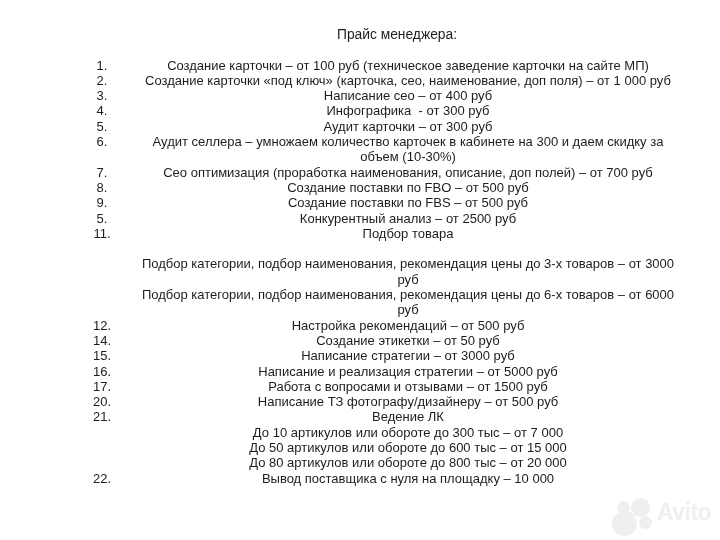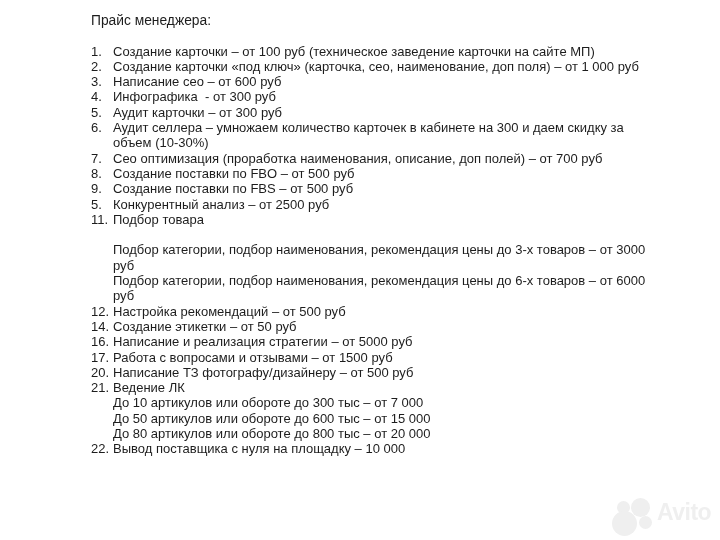--- a/index.html
+++ b/index.html
@@ -7,24 +7,25 @@
   body {
     position: relative;
     background: #ffffff;
     font-family: "Liberation Sans", "DejaVu Sans", sans-serif;
     color: #1d1d1d;
     overflow: hidden;
   }
   .doc {
     position: absolute;
     left: 91px;
-    top: 13px;
+    top: 27px;
     width: 612px;
     font-size: 13px;
     line-height: 15.3px;
+    text-align: center;
   }
   .title {
     font-size: 13.8px;
     margin-bottom: 15.3px;
     white-space: pre-wrap;
   }
   .row { display: flex; align-items: flex-start; }
   .row.gap-top { margin-top: 15.3px; }
   .num {
     flex: 0 0 22px;
@@ -69,21 +70,21 @@
     <div class="row">
         <span class="num">1.</span>
         <span class="txt">Создание карточки – от 100 руб (техническое заведение карточки на сайте МП)</span>
       </div>
     <div class="row">
         <span class="num">2.</span>
         <span class="txt">Создание карточки «под ключ» (карточка, сео, наименование, доп поля) – от 1 000 руб</span>
       </div>
     <div class="row">
         <span class="num">3.</span>
-        <span class="txt">Написание сео – от 600 руб</span>
+        <span class="txt">Написание сео – от 400 руб</span>
       </div>
     <div class="row">
         <span class="num">4.</span>
         <span class="txt">Инфографика  - от 300 руб</span>
       </div>
     <div class="row">
         <span class="num">5.</span>
         <span class="txt">Аудит карточки – от 300 руб</span>
       </div>
     <div class="row">
@@ -123,20 +124,24 @@
       </div>
     <div class="row">
         <span class="num">12.</span>
         <span class="txt">Настройка рекомендаций – от 500 руб</span>
       </div>
     <div class="row">
         <span class="num">14.</span>
         <span class="txt">Создание этикетки – от 50 руб</span>
       </div>
     <div class="row">
+        <span class="num">15.</span>
+        <span class="txt">Написание стратегии – от 3000 руб</span>
+      </div>
+    <div class="row">
         <span class="num">16.</span>
         <span class="txt">Написание и реализация стратегии – от 5000 руб</span>
       </div>
     <div class="row">
         <span class="num">17.</span>
         <span class="txt">Работа с вопросами и отзывами – от 1500 руб</span>
       </div>
     <div class="row">
         <span class="num">20.</span>
         <span class="txt">Написание ТЗ фотографу/дизайнеру – от 500 руб</span>

